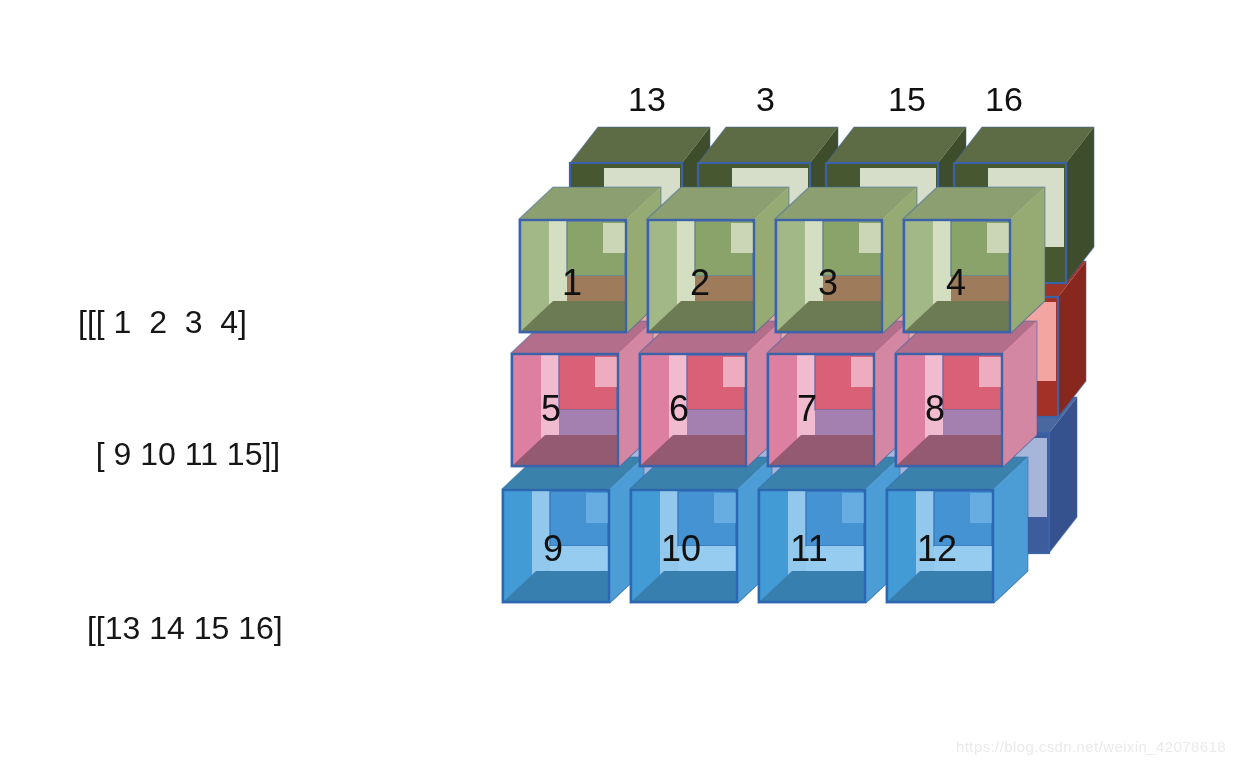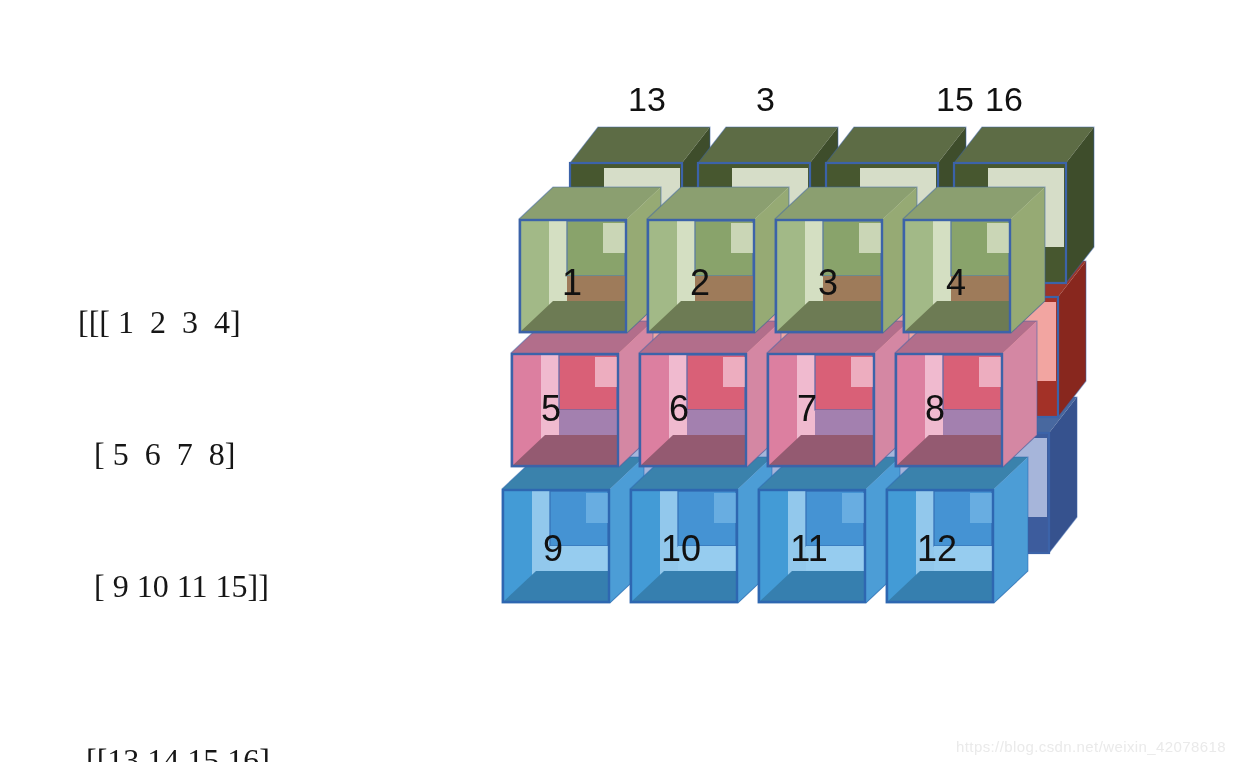--- a/index.html
+++ b/index.html
@@ -11,21 +11,21 @@
     font-family:"Liberation Sans","DejaVu Sans",sans-serif;
   }
   .array-text{
     position:absolute;
     left:78px;top:212px;
     font-size:32px;
     line-height:44px;
     color:#161616;
     white-space:pre;
   }
-  .array-text .line{height:44px;font-family:Liberation Serif, serif;}
+  .array-text .line{height:44px;}
   .array-text .line.group-gap{margin-top:42px;}
   .scene{position:absolute;left:0;top:0;width:100%;height:100%;}
   .scene svg{position:absolute;overflow:visible;}
   .scene svg text{
     font-family:"Liberation Sans","DejaVu Sans",sans-serif;
     fill:#111;
   }
   .top-label{
     position:absolute;
     width:84px;
@@ -43,21 +43,20 @@
     user-select:none;
   }
 </style>
 </head>
 <body>
 
 <div class="canvas">
 
   <div class="array-text">
     <div class="line">[[[ 1  2  3  4]</div>
-    <div class="line">  [ 5  6  7  8]</div>
     <div class="line">  [ 9 10 11 15]]</div>
     <div class="line group-gap"> [[13 14 15 16]</div>
     
     
   </div>
 
   <div class="scene">
       <svg width="140" height="156" style="left: 553px; top: 397px;">
         <polygon points="0,36 28,0 140,0 112,36" fill="#48689F"></polygon>
         <polygon points="112,36 140,0 140,120 112,156" fill="#36528E"></polygon>
@@ -295,17 +294,17 @@
         <polygon points="0,146 34,114 142,114 108,146" fill="#56613E"></polygon>
         <polygon points="108,32 142,0 142,114 108,146" fill="#96AA74"></polygon>
         <rect x="1" y="33" width="106" height="112" fill="rgba(163,185,135,0.30)" stroke="#3C63A9" stroke-width="2.4"></rect>
         <polygon points="0,32 34,0 142,0 142,114 108,146 0,146" fill="none" stroke="#3C63A9" stroke-width="1.1" opacity="0.5"></polygon>
         <text x="53" y="108" font-size="36" text-anchor="middle">4</text>
       </svg>
     </div>
 
   <span class="top-label" style="left:628px">13</span>
   <span class="top-label" style="left:756px">3</span>
-  <span class="top-label" style="left:936px">15</span>
+  <span class="top-label" style="left:888px">15</span>
   <span class="top-label" style="left:985px">16</span>
 
   <div class="watermark" style="color: rgb(234, 234, 234);">https://blog.csdn.net/weixin_42078618</div>
 </div>
 
 </body></html>

